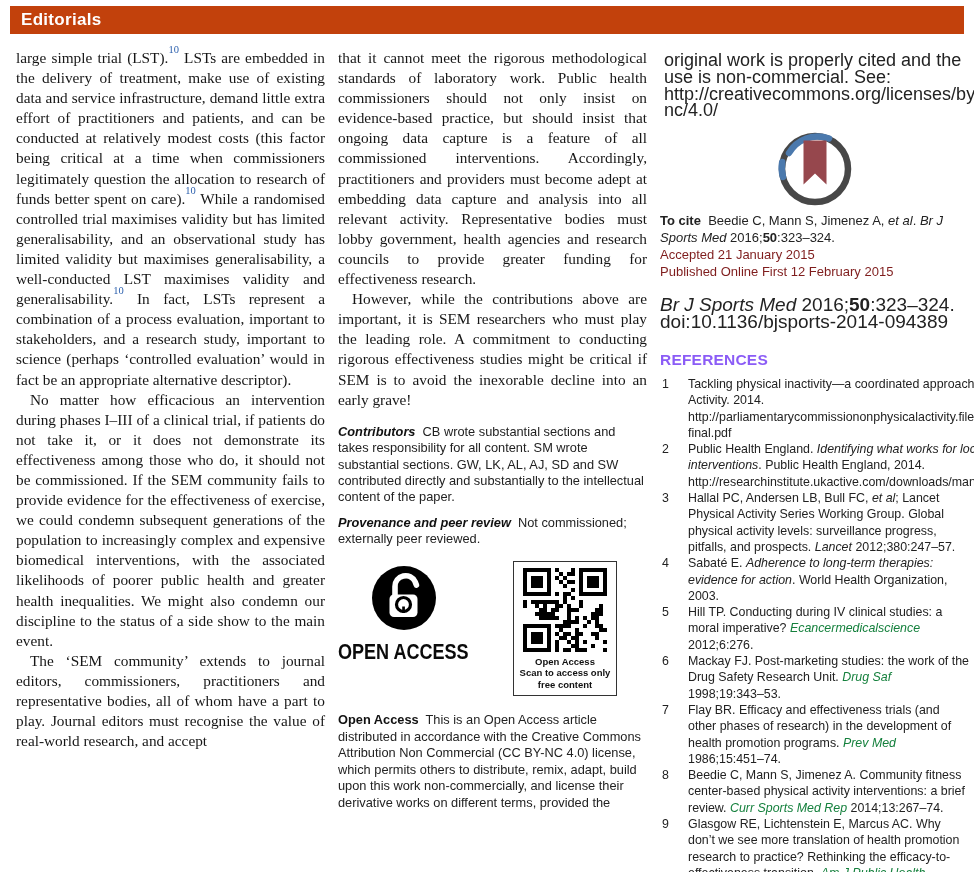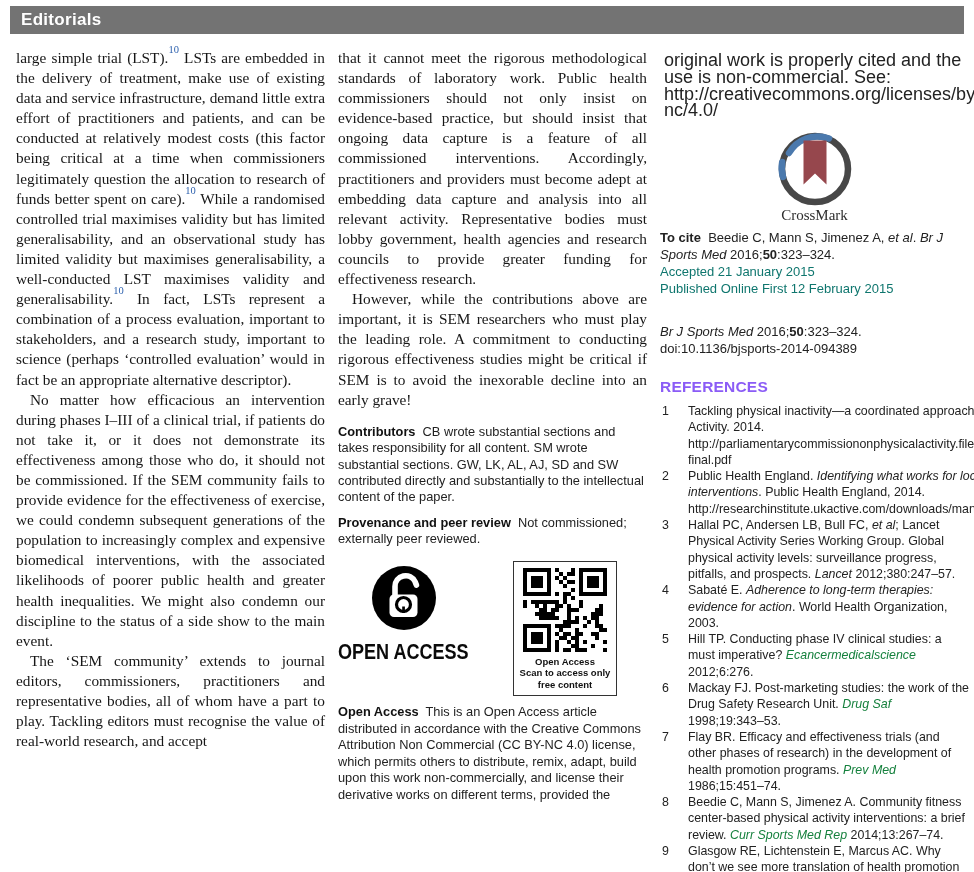--- a/index.html
+++ b/index.html
@@ -3,82 +3,82 @@
 <meta charset="utf-8">
 <style>
   html,body{margin:0;padding:0;}
   body{
     width:974px;height:872px;background:#ffffff;position:relative;overflow:hidden;
     font-family:"Liberation Sans",sans-serif;color:#1c1c1c;
     -webkit-font-smoothing:antialiased;
   }
   .header-bar{
     position:absolute;left:10px;top:6px;width:954px;height:28px;
-    background:#737373;color:#ffffff;font-weight:bold;font-size:17px;
+    background:#c2410c;color:#ffffff;font-weight:bold;font-size:17px;
     line-height:28px;padding-left:11px;box-sizing:border-box;letter-spacing:.3px;
   }
   .columns{position:absolute;top:48px;left:16px;width:954px;display:flex;gap:13px;}
   .col{width:309px;box-sizing:border-box;}
   
   .body-p{
     font-family:"Liberation Serif",serif;font-size:15.3px;line-height:20.1px;
     text-align:justify;margin:0;color:#161616;
   }
   .indent{text-indent:14px;}
   sup.cite{
     color:#2b5fad;font-size:10.5px;line-height:0;position:relative;top:-4px;
     text-decoration:none;cursor:pointer;
   }
   
   .note{font-size:12.8px;line-height:16.4px;margin-top:9px;color:#222;}
-  .note b{color:#111;}
+  .note b{color:#111;font-style:italic;}
   .sans-p{font-size:18px;line-height:16.8px;margin:4px;color:#222;}
   
   .oa-row{display:flex;margin-top:13px;align-items:flex-start;}
   .oa-block{width:132px;text-align:center;padding-top:4px;}
   .oa-label{
     font-size:22px;font-weight:bold;color:#0a0a0a;margin-top:8px;white-space:nowrap;
     transform:scaleX(.82);transform-origin:left center;letter-spacing:0;
   }
   .qr-block{
     margin-left:auto;margin-right:30px;border:1px solid #333;
     padding:6px 5px 5px;text-align:center;width:92px;
   }
   .qr-caption{font-size:9.5px;line-height:11.5px;font-weight:bold;color:#111;margin-top:4px;}
-  .license-p{font-size:12.8px;line-height:16.6px;margin-top:8px;color:#222;}
+  .license-p{font-size:12.8px;line-height:16.6px;margin-top:16px;color:#222;}
   .license-p b{color:#111;}
   
   .crossmark-wrap{text-align:center;margin:12px 0 6px;}
   .crossmark-caption{
     font-family:"Liberation Serif",serif;font-size:15px;color:#2e2e2e;margin-top:0px;
   }
   .cite-block{font-size:13px;line-height:16.8px;margin-top:4px;color:#222;}
-  .meta-line{font-size:13px;line-height:16.8px;color:#0f766e;}
-  .journal-ref{font-size:13px;line-height:16.8px;margin-top:27px;color:#222;}
+  .meta-line{font-size:13px;line-height:16.8px;color:#7f1d1d;}
+  .journal-ref{font-size:19px;line-height:16.8px;margin-top:17px;color:#222;}
   .refs-title{font-size:15.5px;font-weight:bold;color:#8b5cf6;margin:20px 0 7px;letter-spacing:.2px;}
   .ref-row{display:flex;font-size:12.4px;line-height:16.3px;color:#222;}
   .ref-num{width:18px;flex:none;text-align:left;padding-left:2px;}
   .ref-text{flex:1;margin-left:8px;}
   .ref-link{color:#15803d;font-style:italic;text-decoration:none;cursor:pointer;}
   svg{display:block;}
   .oa-block svg,.qr-block svg,.crossmark-wrap svg{margin:0 auto;}
 </style>
 </head>
 <body>
 
 <div class="header-bar">
   <span>Editorials</span>
 </div>
 
 <div class="columns">
 
   <div class="col">
     <p class="body-p"><span>large simple trial (LST).</span><sup class="cite">10</sup><span> LSTs are embedded in the delivery of treatment, make use of existing data and service infrastructure, demand little extra effort of practitioners and patients, and can be conducted at relatively modest costs (this factor being critical at a time when commissioners legitimately question the allocation to research of funds better spent on care).</span><sup class="cite">10</sup><span> While a randomised controlled trial maximises validity but has limited generalisability, and an observational study has limited validity but maximises generalisability, a well-conducted LST maximises validity and generalisability.</span><sup class="cite">10</sup><span> In fact, LSTs represent a combination of a process evaluation, important to stakeholders, and a research study, important to science (perhaps ‘controlled evaluation’ would in fact be an appropriate alternative descriptor).</span></p>
     <p class="body-p indent">No matter how efficacious an intervention during phases I–III of a clinical trial, if patients do not take it, or it does not demonstrate its effectiveness among those who do, it should not be commissioned. If the SEM community fails to provide evidence for the effectiveness of exercise, we could condemn subsequent generations of the population to increasingly complex and expensive biomedical interventions, with the associated likelihoods of poorer public health and greater health inequalities. We might also condemn our discipline to the status of a side show to the main event.</p>
-    <p class="body-p indent">The ‘SEM community’ extends to journal editors, commissioners, practitioners and representative bodies, all of whom have a part to play. Tackling editors must recognise the value of real-world research, and accept</p>
+    <p class="body-p indent">The ‘SEM community’ extends to journal editors, commissioners, practitioners and representative bodies, all of whom have a part to play. Journal editors must recognise the value of real-world research, and accept</p>
   </div>
 
   <div class="col">
     <p class="body-p">that it cannot meet the rigorous methodological standards of laboratory work. Public health commissioners should not only insist on evidence-based practice, but should insist that ongoing data capture is a feature of all commissioned interventions. Accordingly, practitioners and providers must become adept at embedding data capture and analysis into all relevant activity. Representative bodies must lobby government, health agencies and research councils to provide greater funding for effectiveness research.</p>
     <p class="body-p indent">However, while the contributions above are important, it is SEM researchers who must play the leading role. A commitment to conducting rigorous effectiveness studies might be critical if SEM is to avoid the inexorable decline into an early grave!</p>
 
     <div class="note" style="margin-top:14px;">
       <b>Contributors</b>&nbsp;
       <span>CB wrote substantial sections and takes responsibility for all content. SM wrote substantial sections. GW, LK, AL, AJ, SD and SW contributed directly and substantially to the intellectual content of the paper.</span>
     </div>
@@ -236,21 +236,20 @@
   <div class="col">
     <p class="sans-p">original work is properly cited and the use is non-commercial. See: http://creativecommons.org/licenses/by-nc/4.0/</p>
 
     <div class="crossmark-wrap">
       <svg width="78" height="76" viewBox="0 0 78 76">
         <circle cx="39" cy="38" r="33" fill="#ffffff" stroke="#474747" stroke-width="6.5"></circle>
         <path d="M13 22 A33 33 0 0 1 53 7.5" fill="none" stroke="#4b79ad" stroke-width="6.5" stroke-linecap="round"></path>
         <path d="M7 46 A33 33 0 0 1 6.2 31" fill="none" stroke="#4b79ad" stroke-width="6.5" stroke-linecap="round"></path>
         <path d="M27.5 9.5 h23 v44 l-11.5 -11 l-11.5 11 z" fill="#96474d"></path>
       </svg>
-      <div class="crossmark-caption">CrossMark</div>
     </div>
 
     <p class="cite-block"><b>To cite</b>&nbsp; <span>Beedie C, Mann S, Jimenez A, </span><i>et al</i><span>. </span><i>Br J Sports Med</i><span> 2016;</span><b>50</b><span>:323–324.</span><br>
     <span class="meta-line">Accepted 21 January 2015</span><br>
     <span class="meta-line">Published Online First 12 February 2015</span></p>
 
     <p class="journal-ref"><i>Br J Sports Med</i><span> 2016;</span><b>50</b><span>:323–324.</span><br>
     <span>doi:10.1136/bjsports-2014-094389</span></p>
 
     <div class="refs-title">REFERENCES</div>
@@ -266,21 +265,21 @@
         <div class="ref-row">
           <span class="ref-num">3</span>
           <span class="ref-text"><span>Hallal PC, Andersen LB, Bull FC, </span><i>et al</i><span>; Lancet Physical Activity Series Working Group. Global physical activity levels: surveillance progress, pitfalls, and prospects. </span><i>Lancet</i><span> 2012;380:247–57.</span></span>
         </div>
         <div class="ref-row">
           <span class="ref-num">4</span>
           <span class="ref-text"><span>Sabaté E. </span><i>Adherence to long-term therapies: evidence for action</i><span>. World Health Organization, 2003.</span></span>
         </div>
         <div class="ref-row">
           <span class="ref-num">5</span>
-          <span class="ref-text"><span>Hill TP. Conducting phase IV clinical studies: a must imperative? </span><a class="ref-link">Ecancermedicalscience</a><span> 2012;6:276.</span></span>
+          <span class="ref-text"><span>Hill TP. Conducting during IV clinical studies: a moral imperative? </span><a class="ref-link">Ecancermedicalscience</a><span> 2012;6:276.</span></span>
         </div>
         <div class="ref-row">
           <span class="ref-num">6</span>
           <span class="ref-text"><span>Mackay FJ. Post-marketing studies: the work of the Drug Safety Research Unit. </span><a class="ref-link">Drug Saf</a><span> 1998;19:343–53.</span></span>
         </div>
         <div class="ref-row">
           <span class="ref-num">7</span>
           <span class="ref-text"><span>Flay BR. Efficacy and effectiveness trials (and other phases of research) in the development of health promotion programs. </span><a class="ref-link">Prev Med</a><span> 1986;15:451–74.</span></span>
         </div>
         <div class="ref-row">

